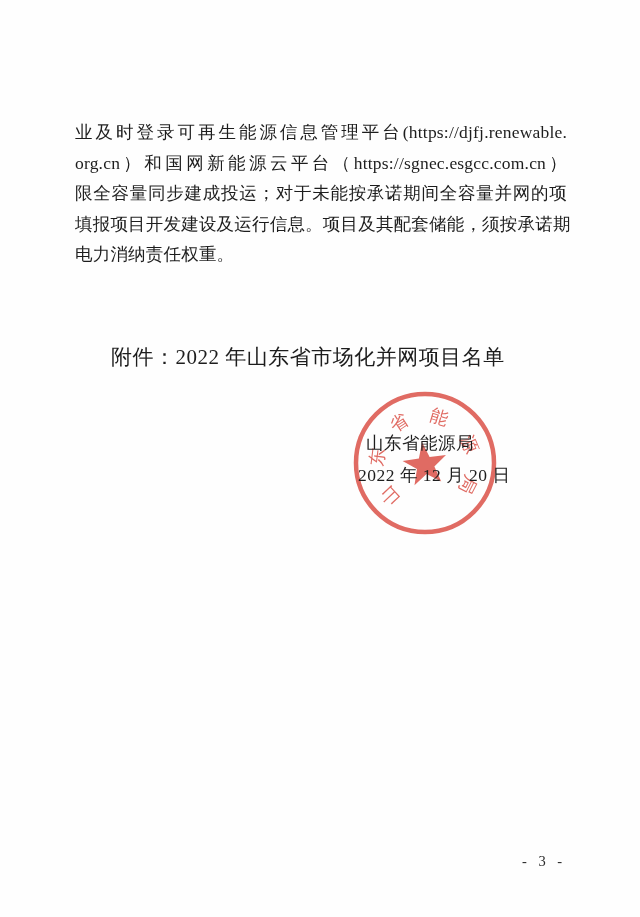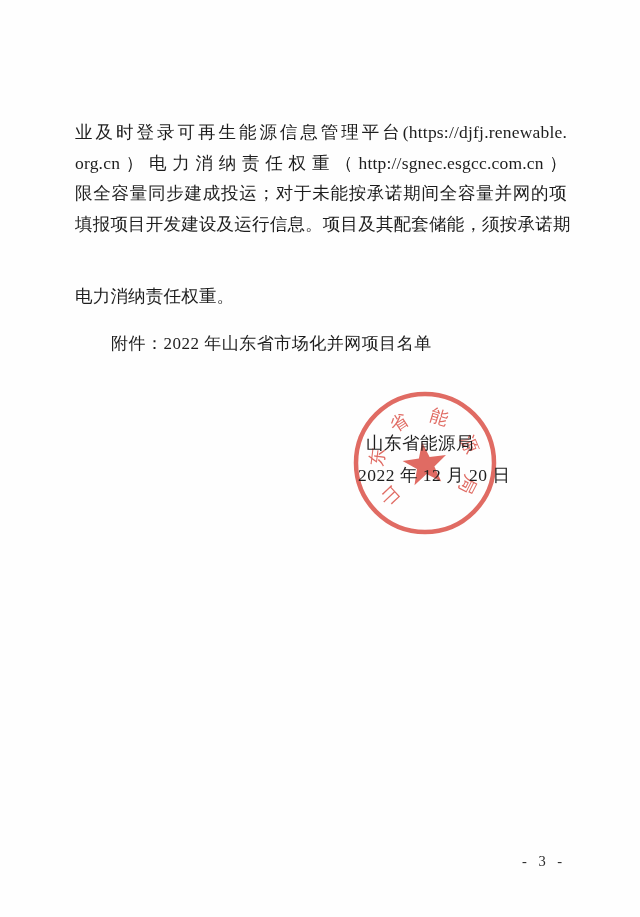--- a/index.html
+++ b/index.html
@@ -31,29 +31,28 @@
     line-height: 30.5px;
     letter-spacing: 0.2px;
   }
   .body-text .line {
     text-align: justify;
     text-align-last: justify;
     white-space: nowrap;
   }
   .body-text .line.last {
     text-align-last: left;
-    margin-top: 42px;
   }
 
   .attachment {
     position: absolute;
     left: 111px;
-    top: 332px;
+    top: 345px;
     color: var(--text-black);
-    font-size: 17px;
+    font-size: 21px;
     line-height: 24px;
     letter-spacing: 0.5px;
     white-space: nowrap;
   }
 
   .seal-wrap {
     position: absolute;
     left: 345px;
     top: 383px;
     width: 160px;
@@ -98,21 +97,21 @@
     white-space: nowrap;
   }
 </style>
 </head>
 <body>
 
 <div class="page">
 
   <div class="body-text">
     <div class="line">业及时登录可再生能源信息管理平台(https://djfj.renewable.</div>
-    <div class="line">org.cn）电力消纳责任权重（http://sgnec.esgcc.com.cn）</div>
+    <div class="line">org.cn）和国网新能源云平台（https://sgnec.esgcc.com.cn）</div>
     <div class="line">限全容量同步建成投运；对于未能按承诺期间全容量并网的项</div>
     <div class="line">填报项目开发建设及运行信息。项目及其配套储能，须按承诺期</div>
     <div class="line last">电力消纳责任权重。</div>
   </div>
 
   <div class="attachment">附件：2022 年山东省市场化并网项目名单</div>
 
   <div class="seal-wrap">
     <svg viewBox="0 0 160 160" xmlns="http://www.w3.org/2000/svg">
       <defs>

